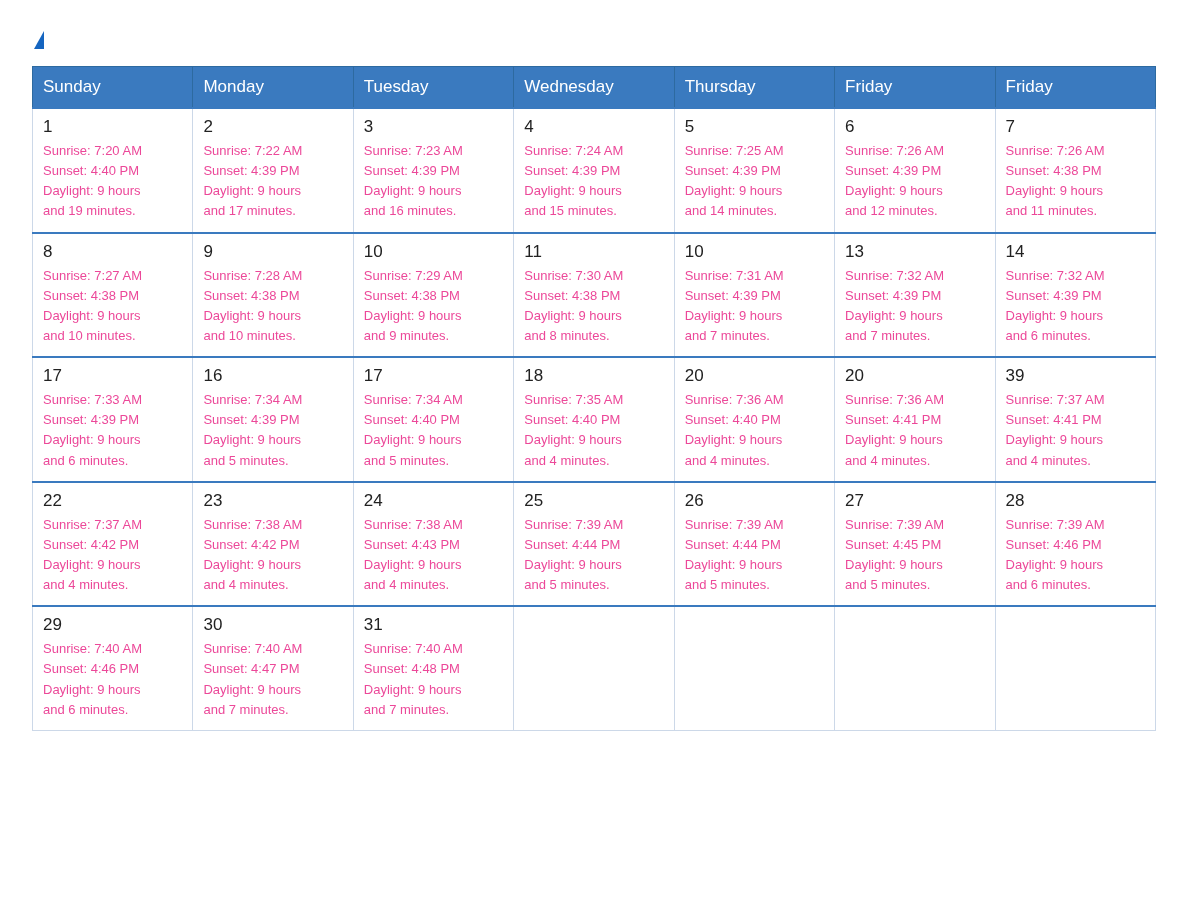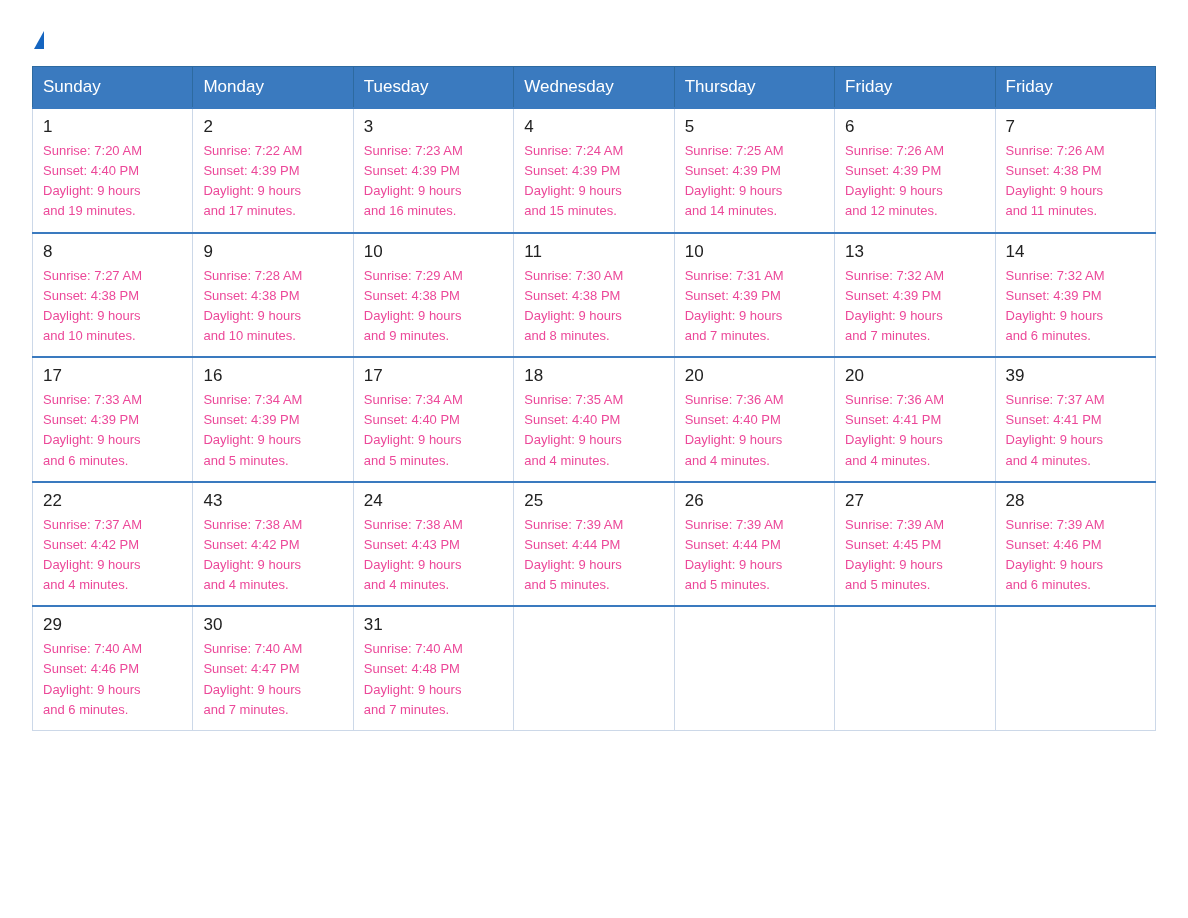--- a/index.html
+++ b/index.html
@@ -219,21 +219,21 @@
           <span class="day-num">39</span>
           <div class="day-info">Sunrise: 7:37 AM<br>Sunset: 4:41 PM<br>Daylight: 9 hours<br>and 4 minutes.</div>
         </td>
       </tr>
       <tr class="week-row">
         <td>
           <span class="day-num">22</span>
           <div class="day-info">Sunrise: 7:37 AM<br>Sunset: 4:42 PM<br>Daylight: 9 hours<br>and 4 minutes.</div>
         </td>
         <td>
-          <span class="day-num">43</span>
+          <span class="day-num">23</span>
           <div class="day-info">Sunrise: 7:38 AM<br>Sunset: 4:42 PM<br>Daylight: 9 hours<br>and 4 minutes.</div>
         </td>
         <td>
           <span class="day-num">24</span>
           <div class="day-info">Sunrise: 7:38 AM<br>Sunset: 4:43 PM<br>Daylight: 9 hours<br>and 4 minutes.</div>
         </td>
         <td>
           <span class="day-num">25</span>
           <div class="day-info">Sunrise: 7:39 AM<br>Sunset: 4:44 PM<br>Daylight: 9 hours<br>and 5 minutes.</div>
         </td>

